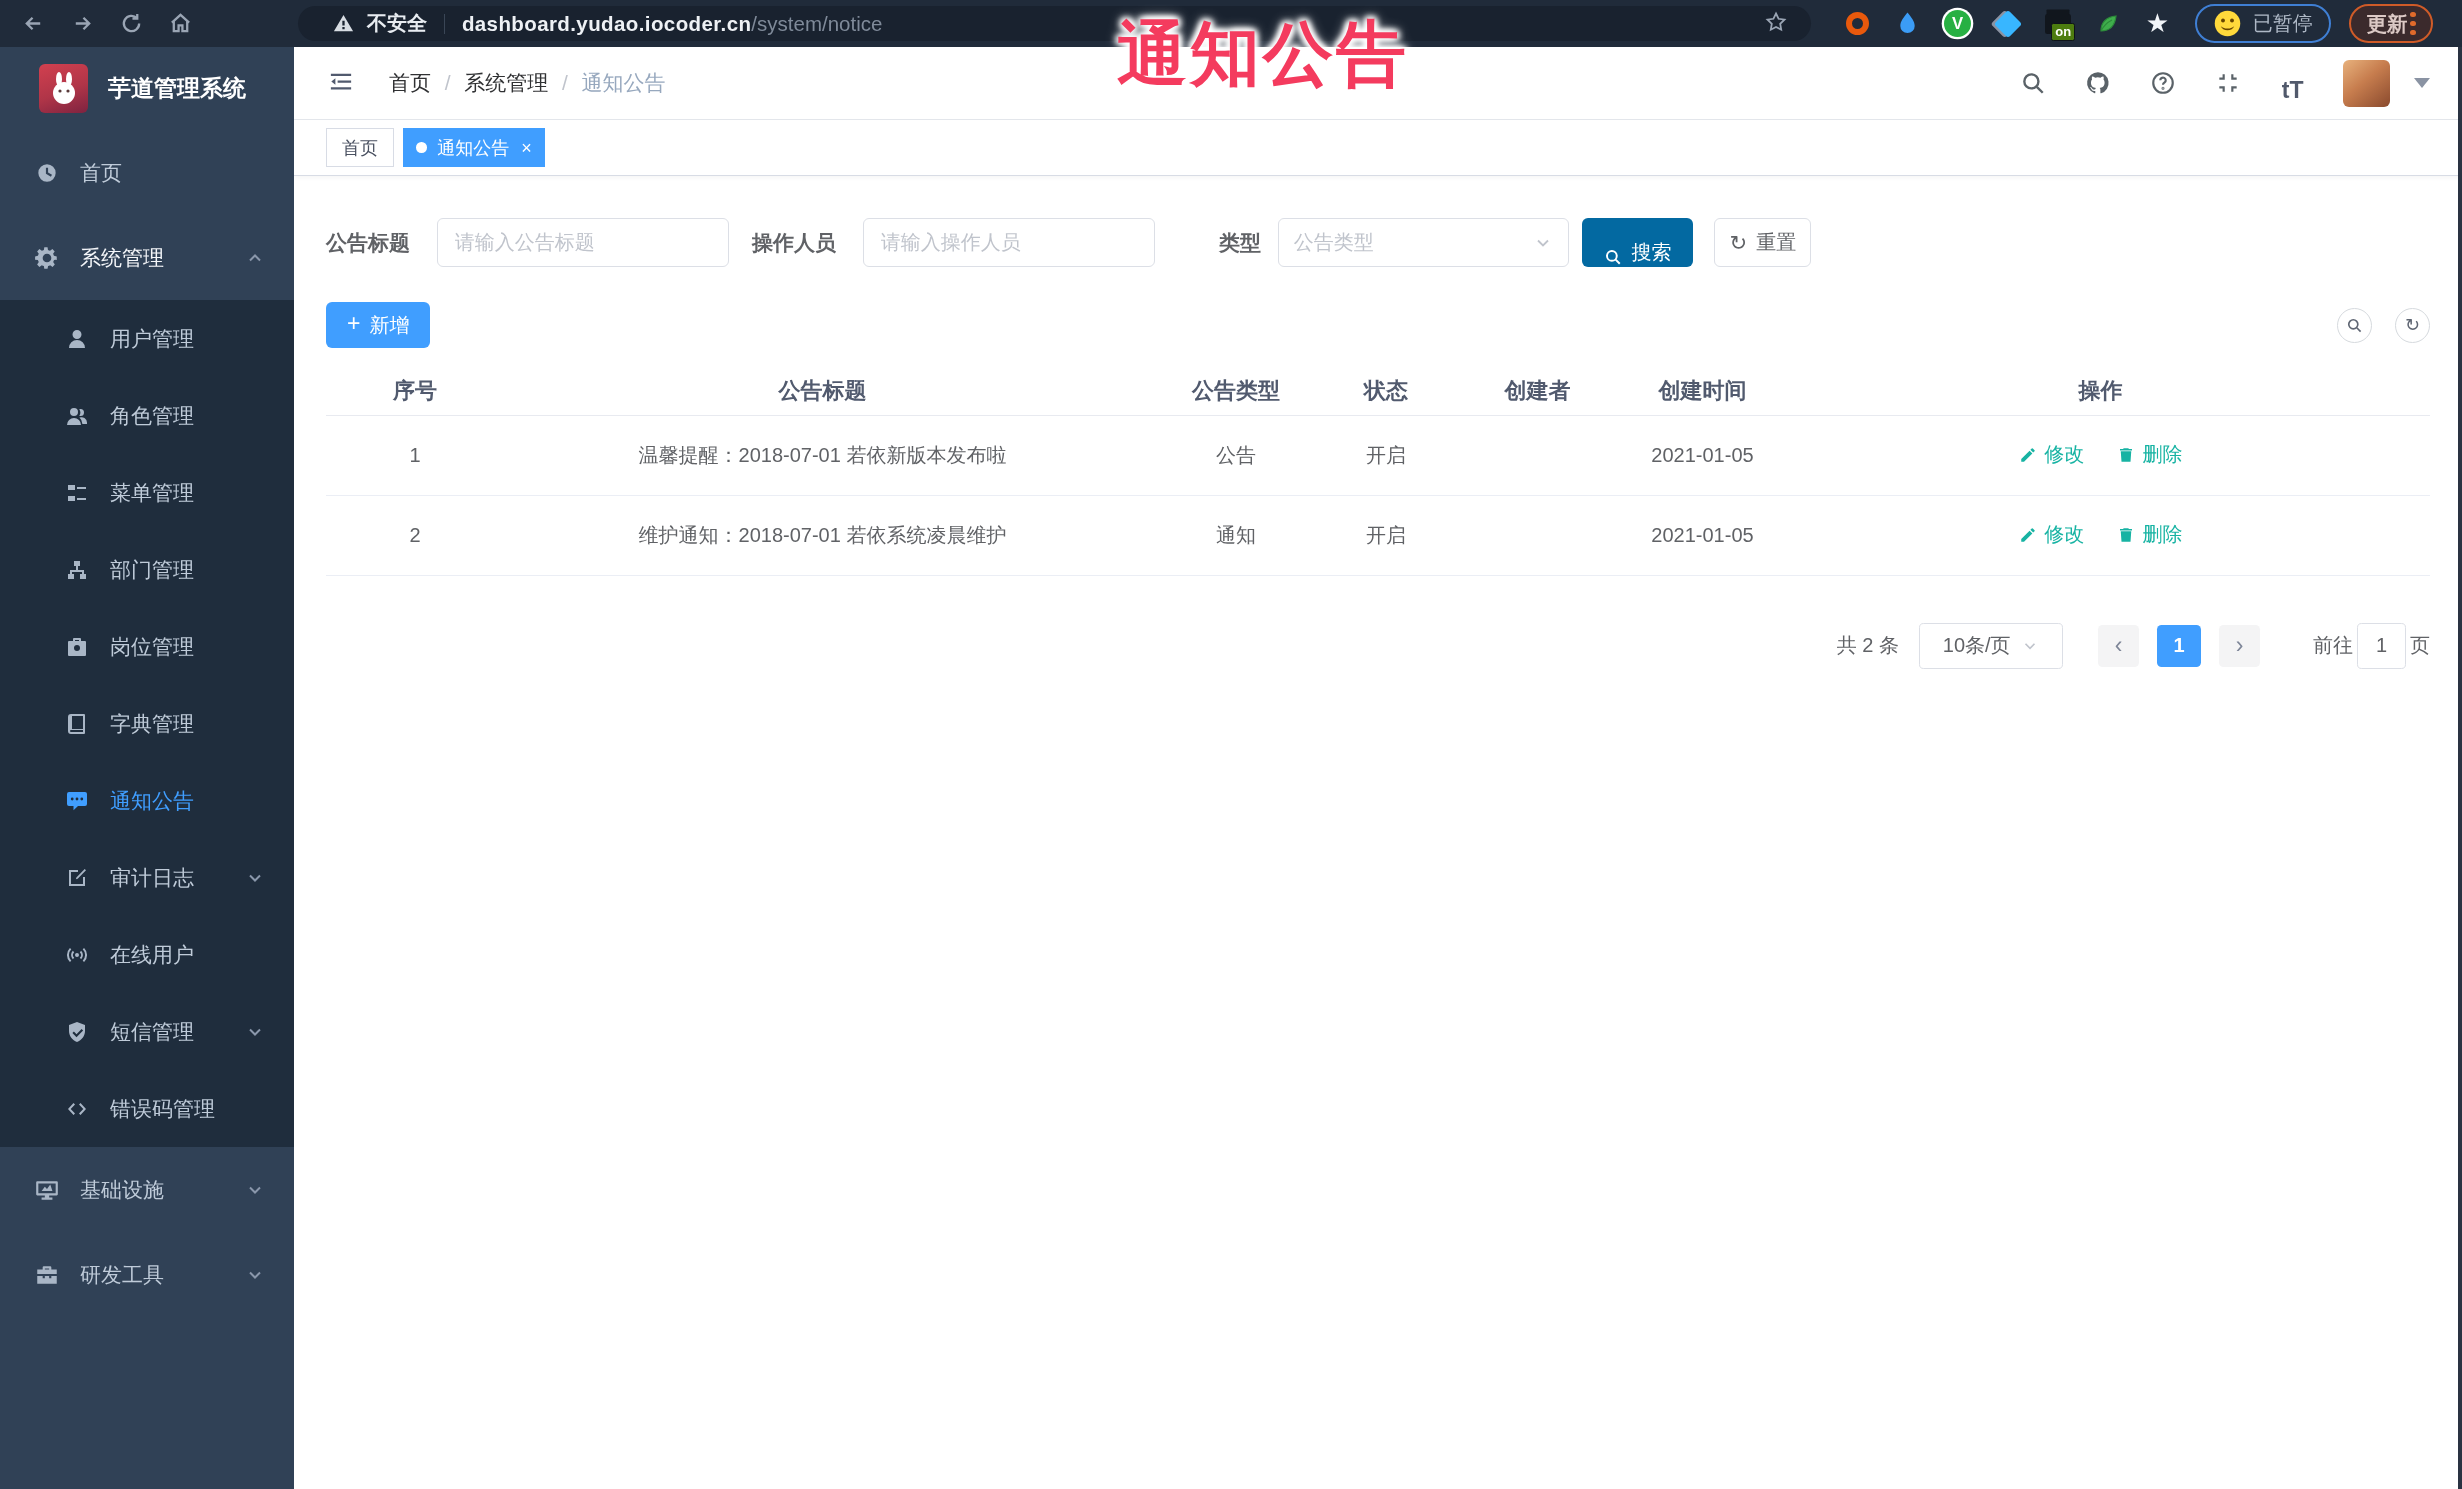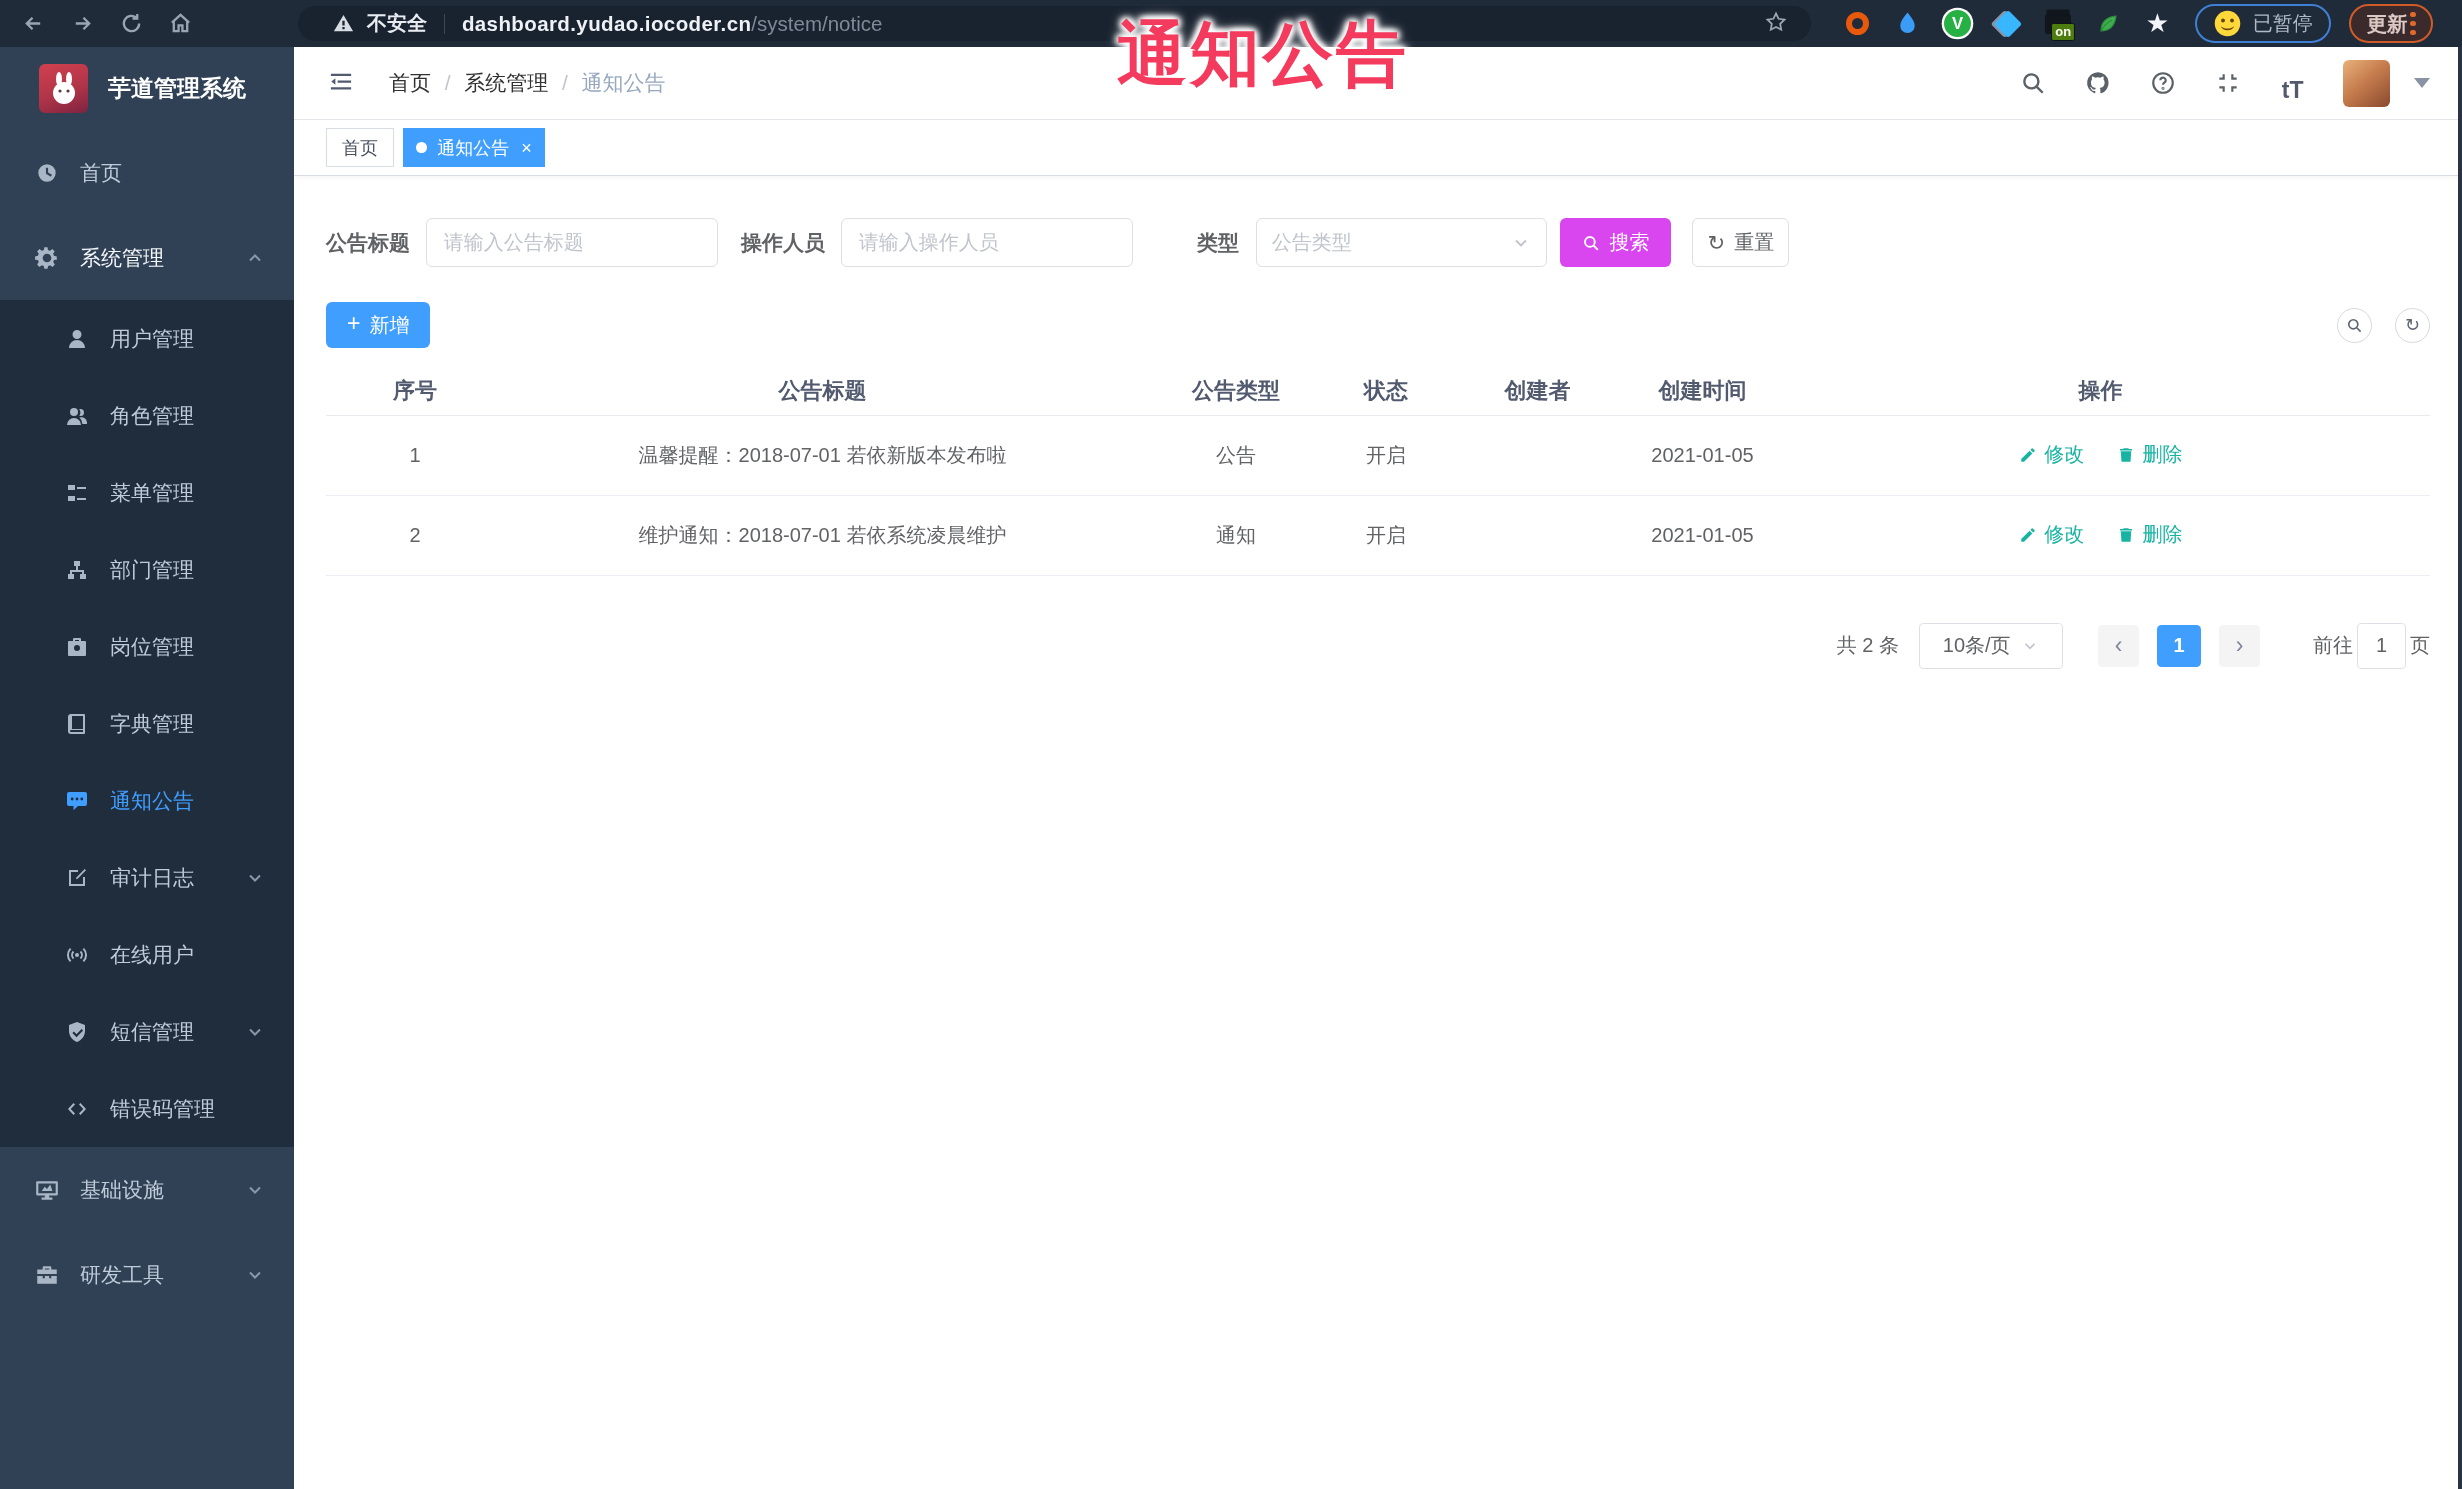--- a/index.html
+++ b/index.html
@@ -88,33 +88,33 @@
     border-bottom:0.8px solid #d8dce5; box-shadow:0 1.5px 4.6px rgba(0,0,0,.04);}
   .tab { height:39px; display:flex; align-items:center; padding:0 15px; border:0.8px solid #d8dce5;
     background:#fff; color:#495060; font-size:18px; cursor:pointer;}
   .tab.active { background:#409eff; border-color:#409eff; color:#fff; padding:0 12px;}
   .tab-dot { width:10.6px; height:10.6px; border-radius:50%; background:#fff; margin-right:10.6px;}
   .tab-close { margin-left:12px; font-size:18px; line-height:1; cursor:pointer;}
 
   .content { padding:0 32px; }
   .filter-row { margin-top:42px; display:flex; align-items:center; }
   .f-label { font-size:21px; font-weight:bold; color:#606266; flex:none;}
-  .f-input { width:292px; height:49px; border:0.8px solid #dcdfe6; border-radius:6px; margin-left:16px;
+  .f-input { width:292px; height:49px; border:0.8px solid #dcdfe6; border-radius:6px; margin-left:27px;
     font-size:20px; color:#606266; padding:0 16.7px; outline:none; font-family:inherit;}
   .f-input::placeholder { color:#c0c4cc; }
   .f-select { width:291px; height:49px; border:0.8px solid #dcdfe6; border-radius:6px; margin-left:16.7px;
     display:flex; align-items:center; padding:0 15px; cursor:pointer;}
   .f-select .ph { color:#c0c4cc; font-size:20px; }
   .f-select .sel-caret { margin-left:auto; color:#c0c4cc; display:flex;}
   .sel-caret svg { width:20px; height:20px; }
   .ml30 { margin-left:23px; } .ml84 { margin-left:64px; }
   .btn { height:49px; border-radius:6px; display:inline-flex; align-items:center; justify-content:center;
     font-size:20px; cursor:pointer; border:0.8px solid transparent; gap:9px;}
   .btn svg { width:18px; height:18px; }
-  .btn-search { background:#d946ef; color:#fff; width:111px; margin-left:13.7px;}
+  .btn-search { background:#0369a1; color:#fff; width:111px; margin-left:13.7px;align-items:flex-end;}
   .btn-reset { background:#fff; color:#606266; border-color:#dcdfe6; width:97px; margin-left:21px;}
   .reset-glyph { font-size:21px; line-height:1; }
 
   .toolbar-row { margin-top:35px; display:flex; align-items:center;}
   .btn-add { background:#409eff; color:#fff; height:46px; padding:0 20px;}
   .plus-glyph { font-size:23px; line-height:1; margin-top:-2.3px;}
   .tool-circles { margin-left:auto; display:flex; gap:23px; }
   .circle-btn { width:35px; height:35px; border-radius:50%; border:0.8px solid #d6dade; background:#fff;
     display:flex; align-items:center; justify-content:center; color:#5f6673; cursor:pointer;}
   .circle-btn svg { width:16.7px; height:16.7px; }

